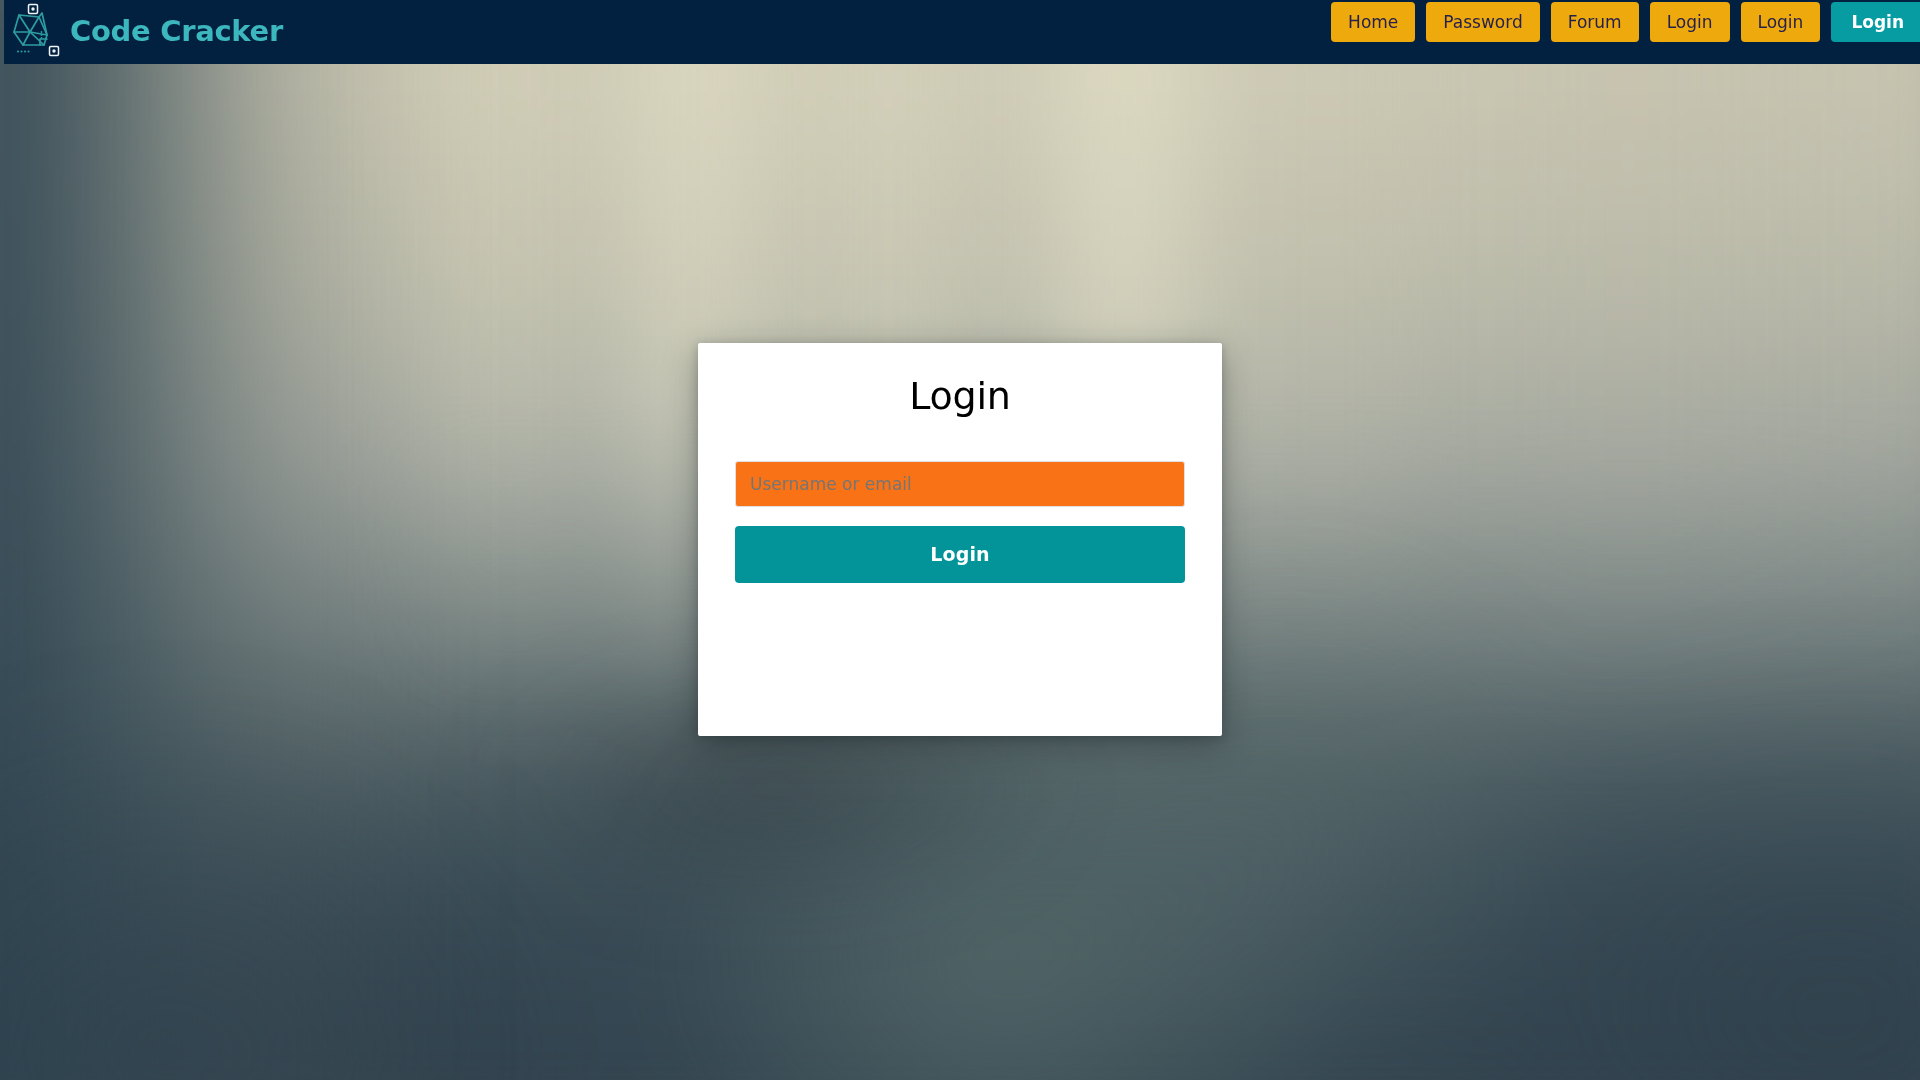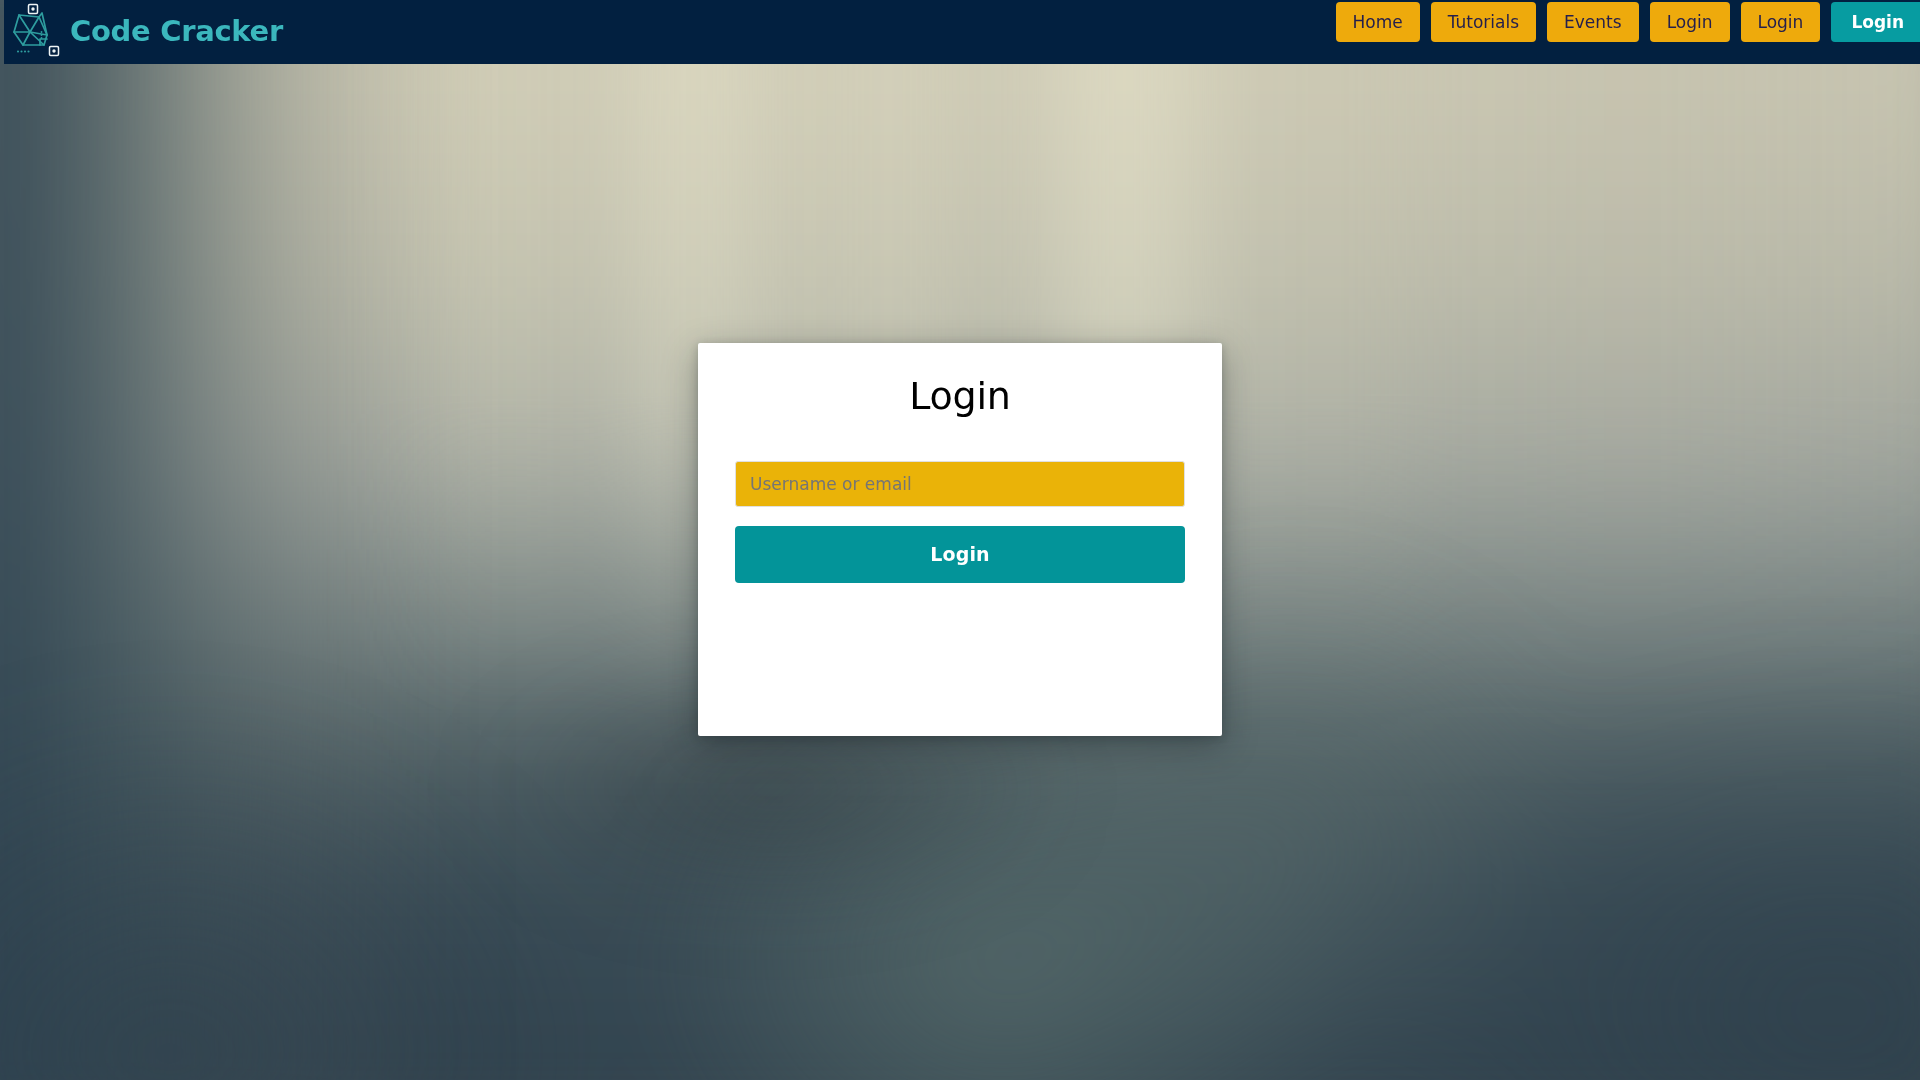--- a/index.html
+++ b/index.html
@@ -193,21 +193,21 @@
     font-weight: 400;
     line-height: 1.2;
     letter-spacing: -0.2px;
   }
 
   .field {
     display: block;
     width: 450px;
     height: 46px;
     margin: 16px auto;
-    background: #eab308;
+    background: #f97316;
     border: 1px solid #e0e0e0;
     border-radius: 3px;
     padding: 0 14px;
     font-family: "DejaVu Sans", sans-serif;
     font-size: 17px;
     color: #2b2b2b;
     outline: none;
   }
   .field::placeholder { color: #757575; opacity: 1; }
   #username-field { margin-top: 41px; }
@@ -285,22 +285,22 @@
         <g fill="#eef4f5">
           <circle cx="27" cy="8" r="1.7"></circle>
           <circle cx="48" cy="50" r="1.7"></circle>
         </g>
       </svg>
       <span class="brand-text">Code Cracker</span>
     </a>
 
     <div class="nav-links">
       <a class="nav-btn" href="#">Home</a>
-      <a class="nav-btn" href="#">Tutorials</a>
-      <a class="nav-btn" href="#">Events</a>
+      <a class="nav-btn" href="#">Password</a>
+      <a class="nav-btn" href="#">Forum</a>
       <a class="nav-btn" href="#">Login</a>
       <a class="nav-btn" href="#">Login</a>
       <a class="nav-btn accent" href="#">Login</a>
     </div>
 
   </div>
 
   <div class="card">
 
     <h1 class="card-title">Login</h1>

